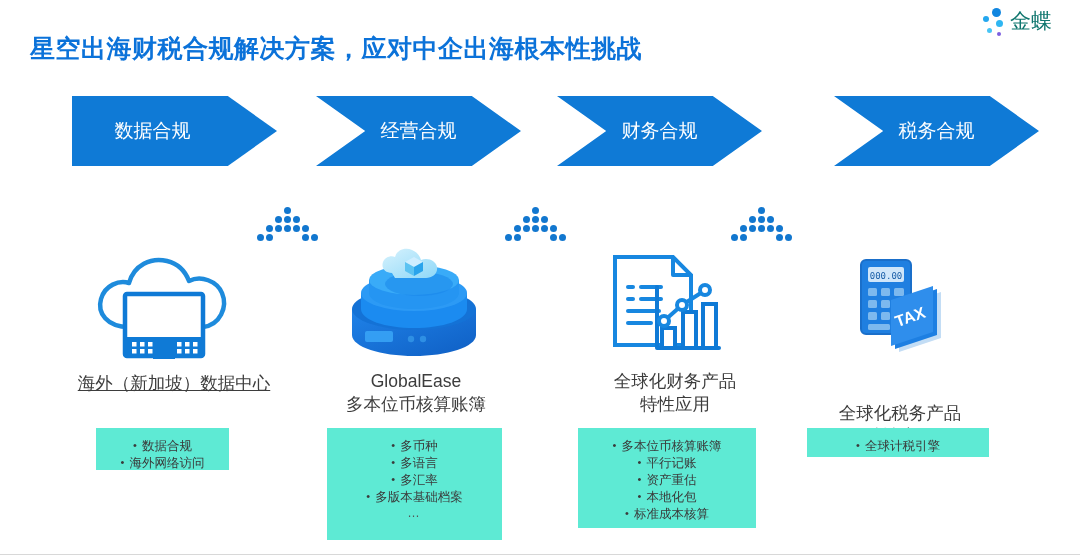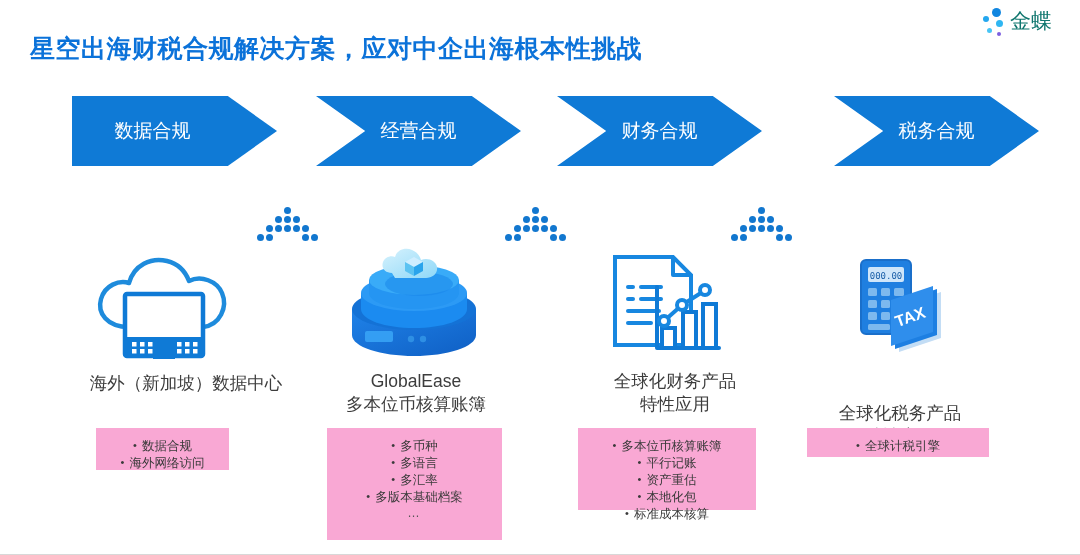--- a/index.html
+++ b/index.html
@@ -124,36 +124,36 @@
 
   
   .label {
     position: absolute;
     top: 370px;
     text-align: center;
     font-size: 17.5px;
     color: #3d3d3d;
     line-height: 23px;
   }
-  #label-0 { left: 36px;  width: 300px; top: 372px; }
+  #label-0 { left: 24px;  width: 300px; top: 372px; text-decoration: underline; }
   #label-1 { left: 316px; width: 200px; }
   #label-2 { left: 570px; width: 210px; }
   #label-3 { left: 800px; width: 200px; margin-top: 32px; }
   .label .sub { display: block; }
 
   
   .graybox {
     position: absolute;
-    background: #f9a8d4;
+    background: #5eead4;
     box-sizing: border-box;
     padding: 9px 6px 9px 6px;
   }
   #box-0 { left: 96px;  top: 428px; width: 133px; height: 42px; }
   #box-1 { left: 327px; top: 428px; width: 175px; height: 112px; }
-  #box-2 { left: 578px; top: 428px; width: 178px; height: 82px; }
+  #box-2 { left: 578px; top: 428px; width: 178px; height: 100px; }
   #box-3 { left: 807px; top: 428px; width: 182px; height: 29px; }
 
   .graybox ul {
     margin: 0;
     padding: 0;
     list-style: none;
     text-align: center;
   }
   .graybox li {
     font-size: 12.5px;

